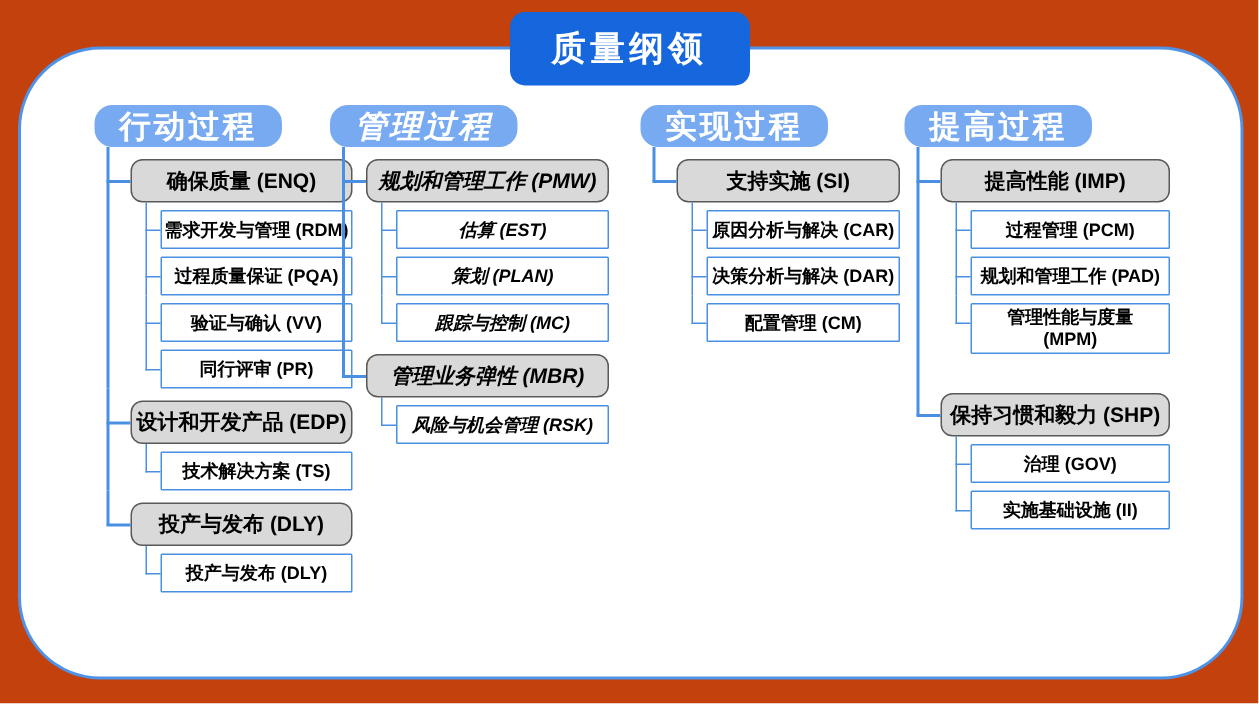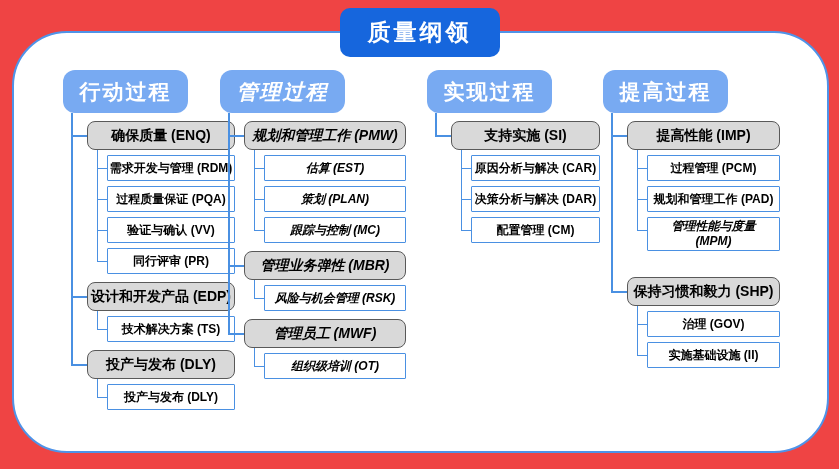--- a/index.html
+++ b/index.html
@@ -1,30 +1,30 @@
 <!DOCTYPE html>
 <html><head>
 <meta charset="utf-8">
 <style>
   html,body{margin:0;padding:0;background:#ffffff;}
   body{font-family:"Liberation Sans","DejaVu Sans",sans-serif;}
-  #stage{position:relative;width:839px;height:469px;background:#ef4444;overflow:hidden;}
+  #stage{position:relative;width:839px;height:469px;background:#c2410c;overflow:hidden;}
 
   
   #frame{position:absolute;left:12px;top:31px;width:817px;height:422px;
          border:2px solid #4f93e8;border-radius:55px;box-sizing:border-box;background:#fff;}
 
   
   #title{position:absolute;left:50%;top:8px;transform:translateX(-50%);
          background:#1666dd;color:#fff;font-size:23px;font-weight:bold;letter-spacing:3px;
          padding:9px 28px;border-radius:10px;z-index:5;white-space:nowrap;}
 
   
   .col{position:absolute;top:70px;}
-  .hdr{width:125px;height:43px;background:#78aaf2;color:#fff;font-size:21px;font-weight:bold;
+  .hdr{width:125px;height:28px;background:#78aaf2;color:#fff;font-size:21px;font-weight:bold;
        letter-spacing:2px;border-radius:12px;display:flex;align-items:center;justify-content:center;
        box-sizing:border-box;white-space:nowrap;}
 
   
   ul.l1,ul.l2{list-style:none;margin:0;position:relative;}
   ul.l1{padding:0 0 0 8px;}
   ul.l2{padding:0 0 0 10px;}
 
   ul.l1>li{position:relative;padding:8px 0 0 16px;}
   ul.l1>li::before{content:"";position:absolute;left:0;top:0;height:100%;border-left:2px solid #4a90e2;}
@@ -39,21 +39,21 @@
   ul.l2>li:last-child::before{height:19px;}
   ul.l2>li::after{content:"";position:absolute;left:0;top:18px;width:10px;border-top:1.5px solid #4a90e2;}
 
   
   .gbox{height:29px;background:#d9d9d9;border:1.8px solid #595959;border-radius:8px;
         box-sizing:border-box;display:flex;align-items:center;justify-content:center;
         font-size:14px;font-weight:bold;color:#000;white-space:nowrap;overflow:visible;}
   .wbox{height:26px;background:#fff;border:1.5px solid #4a90e2;border-radius:1px;
         box-sizing:border-box;display:flex;align-items:center;justify-content:center;
         font-size:12px;font-weight:bold;color:#000;white-space:nowrap;text-align:center;}
-  .wbox.two-line{height:28px;white-space:normal;line-height:1.25;padding:16px 6px;font-style:italic;}
+  .wbox.two-line{height:28px;white-space:normal;line-height:1.25;padding:16px 6px;}
 </style>
 </head>
 <body>
 
 <div id="stage">
   <div id="frame"></div>
   <div id="title">质量纲领</div>
   <div id="columns">
       <div class="col" style="left: 63px; width: 172px;">
         <div class="hdr">行动过程</div>
@@ -111,28 +111,20 @@
             </ul>
           </li>
           <li>
             <div class="gbox">管理业务弹性 (MBR)</div>
             <ul class="l2">
               <li>
                 <div class="wbox">风险与机会管理 (RSK)</div>
               </li>
             </ul>
           </li>
-          <li>
-            <div class="gbox">管理员工 (MWF)</div>
-            <ul class="l2">
-              <li>
-                <div class="wbox">组织级培训 (OT)</div>
-              </li>
-            </ul>
-          </li>
         </ul>
       </div>
       <div class="col" style="left: 427px; width: 173px;">
         <div class="hdr">实现过程</div>
         <ul class="l1">
           <li>
             <div class="gbox">支持实施 (SI)</div>
             <ul class="l2">
               <li>
                 <div class="wbox">原因分析与解决 (CAR)</div>

